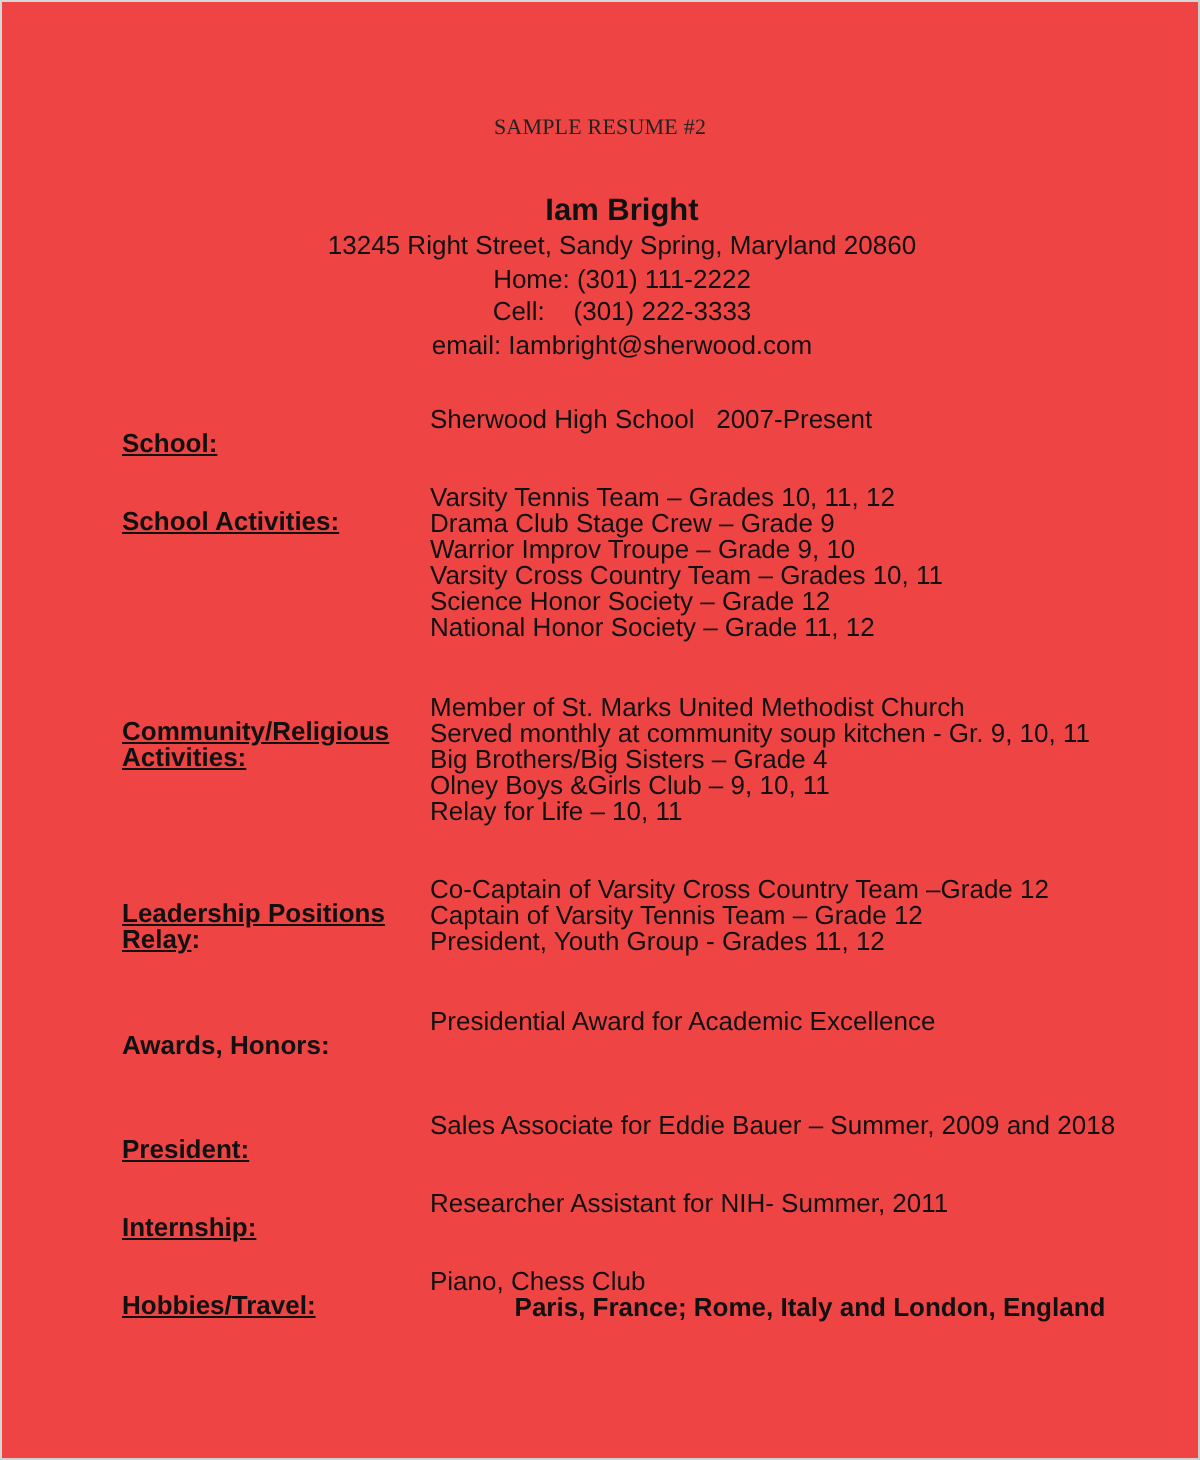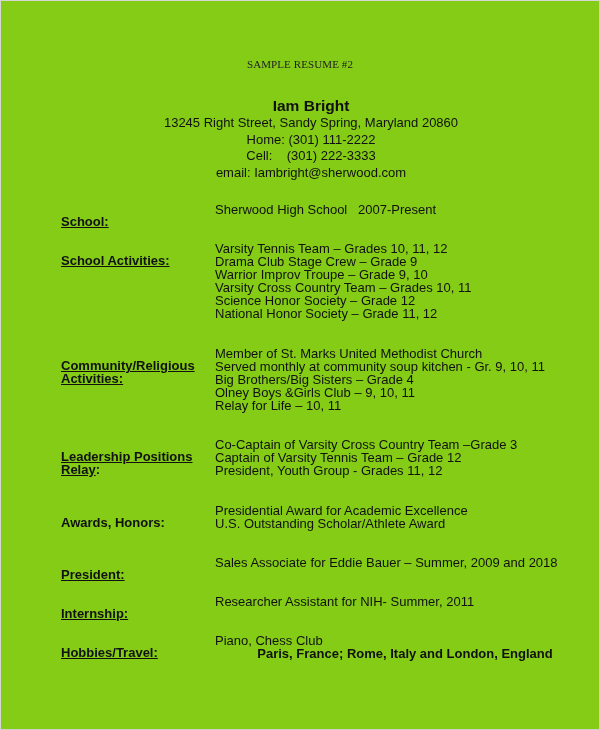--- a/index.html
+++ b/index.html
@@ -3,21 +3,21 @@
 <meta charset="utf-8">
 <style>
   html, body { margin: 0; padding: 0; }
   body {
     width: 600px; height: 730px; background: #ffffff; overflow: hidden;
     font-family: "Liberation Sans", sans-serif; color: #111;
   }
   .page {
     position: relative; width: 598px; height: 728px;
     border: 1px solid #d6d6d6; border-right-color: #cfcfcf; border-bottom-color: #cfcfcf;
-    background: #84cc16;
+    background: #ef4444;
   }
   .doc-title {
     position: absolute; top: 57px; left: 0; width: 100%; text-align: center;
     font-family: "Liberation Serif", serif; font-size: 11px; letter-spacing: 0.1px; color: #222;
   }
   .header-block {
     position: absolute; top: 96px; left: 0; width: 620px; text-align: center;
     font-size: 13px; line-height: 16.5px; color: #111;
   }
   .header-block .name { font-weight: bold; font-size: 15.5px; line-height: 18px; }
@@ -79,31 +79,30 @@
       <div>Relay for Life – 10, 11</div>
     </div>
   </div>
 
   <div class="section" style="top:437px">
     <div class="label">
       <div><span class="u">Leadership Positions</span></div>
       <div><span class="u">Relay</span><span>:</span></div>
     </div>
     <div class="values">
-      <div>Co-Captain of Varsity Cross Country Team –Grade 3</div>
+      <div>Co-Captain of Varsity Cross Country Team –Grade 12</div>
       <div>Captain of Varsity Tennis Team – Grade 12</div>
       <div>President, Youth Group - Grades 11, 12</div>
     </div>
   </div>
 
   <div class="section" style="top:503px">
     <div class="label">Awards, Honors:</div>
     <div class="values">
       <div>Presidential Award for Academic Excellence</div>
-      <div>U.S. Outstanding Scholar/Athlete Award</div>
     </div>
   </div>
 
   <div class="section" style="top:555px">
     <div class="label"><span class="u">President:</span></div>
     <div class="values">
       <div>Sales Associate for Eddie Bauer – Summer, 2009 and 2018</div>
     </div>
   </div>
 

